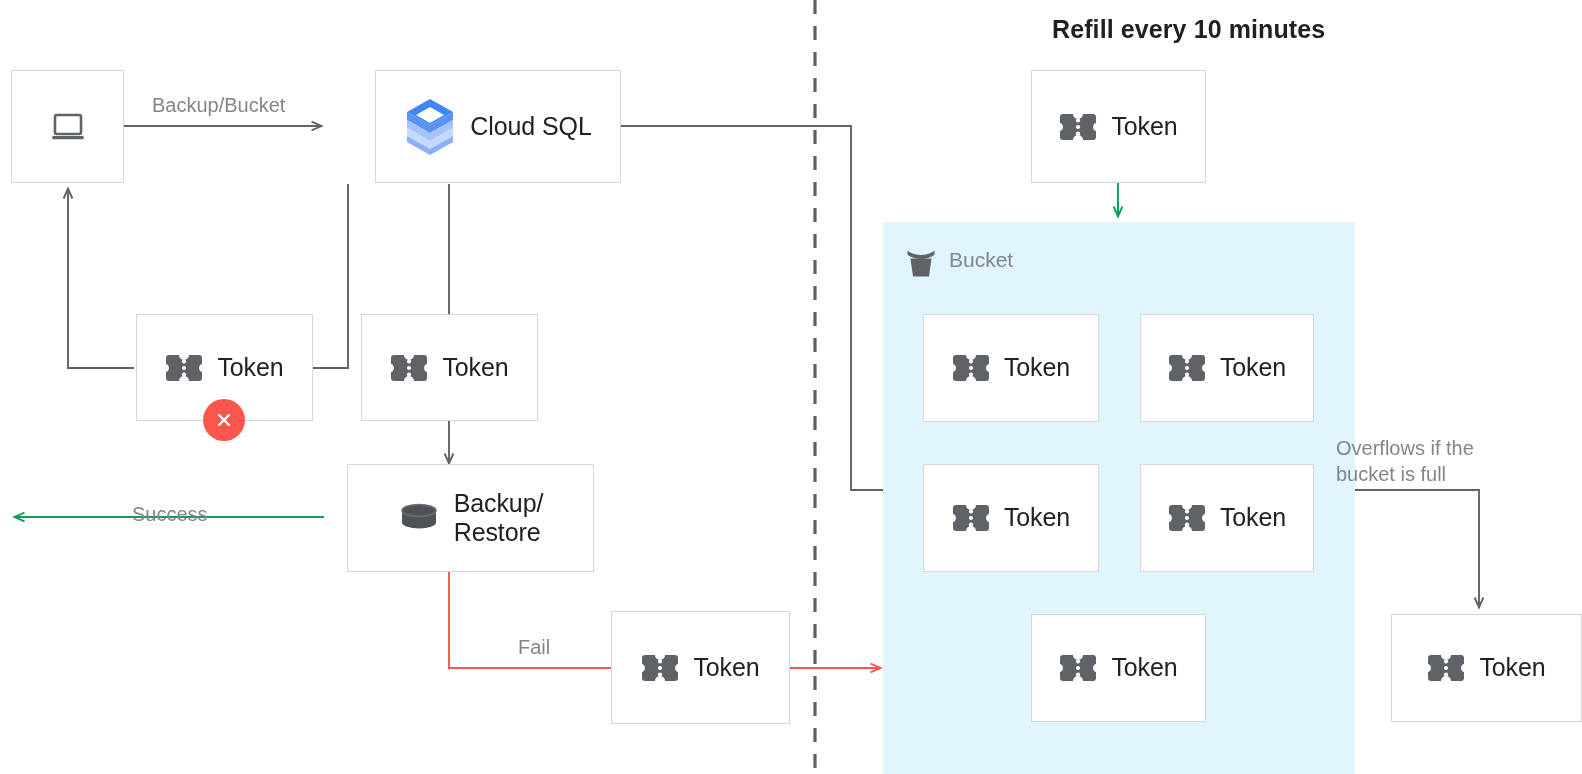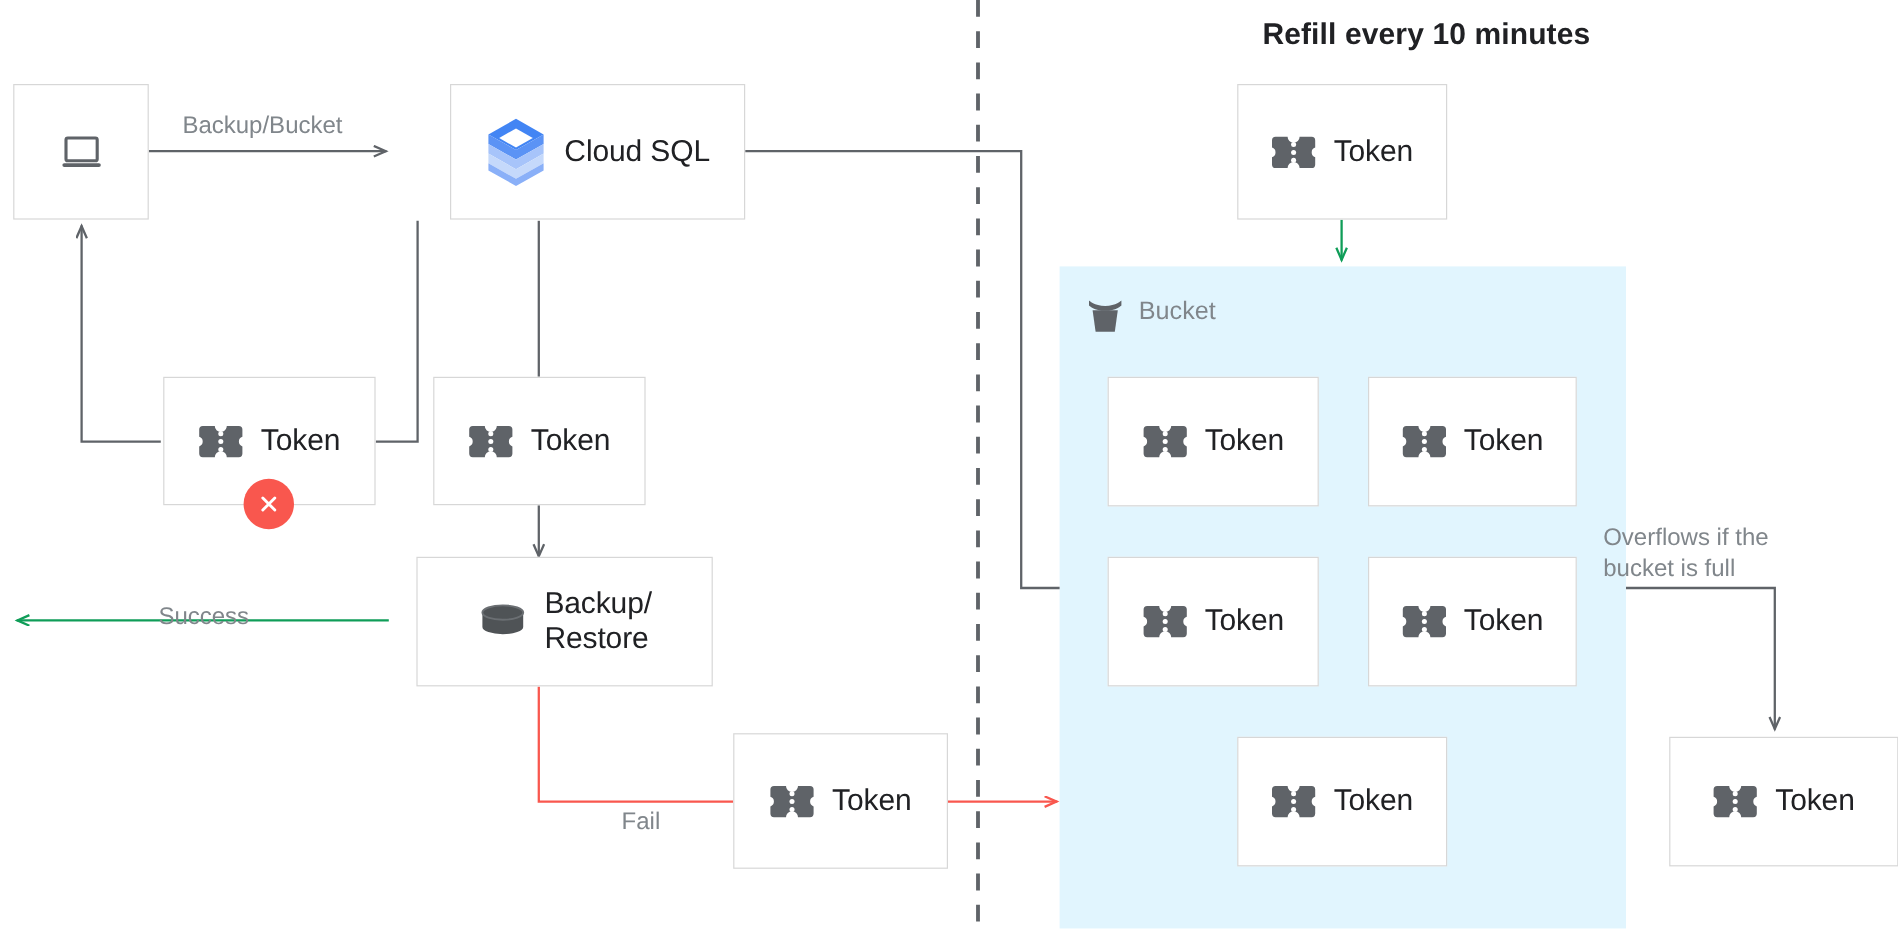--- a/index.html
+++ b/index.html
@@ -279,17 +279,17 @@
         <circle cx="19" cy="8.4" r="2.1" fill="#ffffff"></circle>
         <circle cx="19" cy="15" r="2.1" fill="#ffffff"></circle>
         <circle cx="19" cy="21.6" r="2.1" fill="#ffffff"></circle>
       </svg>
     </span>
     <span class="nlabel">Token</span>
   </div>
 
   <div class="edge-label" style="left:152px;top:92px;">Backup/Bucket</div>
   <div class="edge-label" style="left:132px;top:485px;margin-top:16px;">Success</div>
-  <div class="edge-label" style="left:518px;top:634px;margin-top:38px;">Fail</div>
+  <div class="edge-label" style="left:518px;top:634px;">Fail</div>
   <div class="edge-label" style="left:1336px;top:435px;">Overflows if the
 bucket is full</div>
 
 </div>
 
 </body></html>

